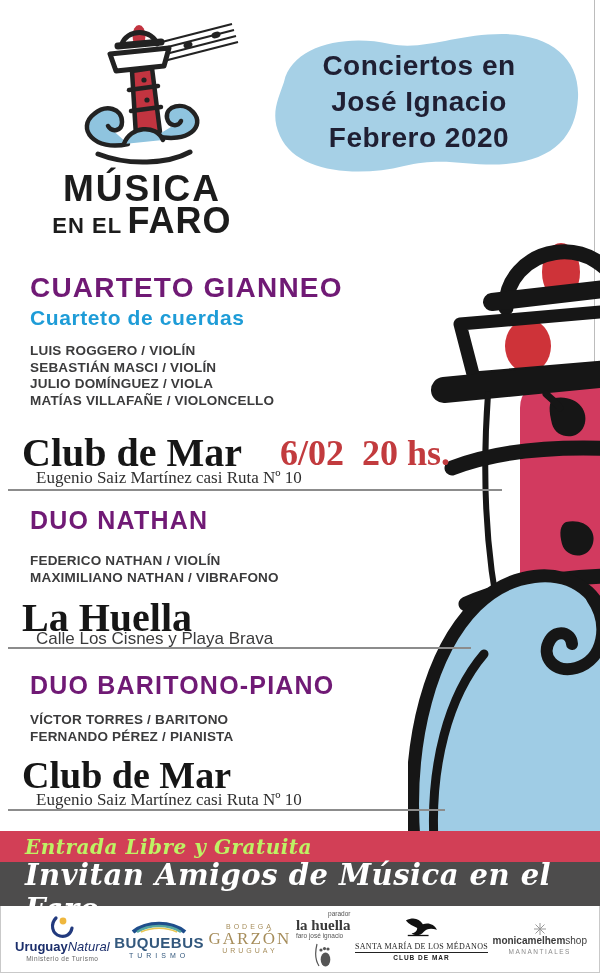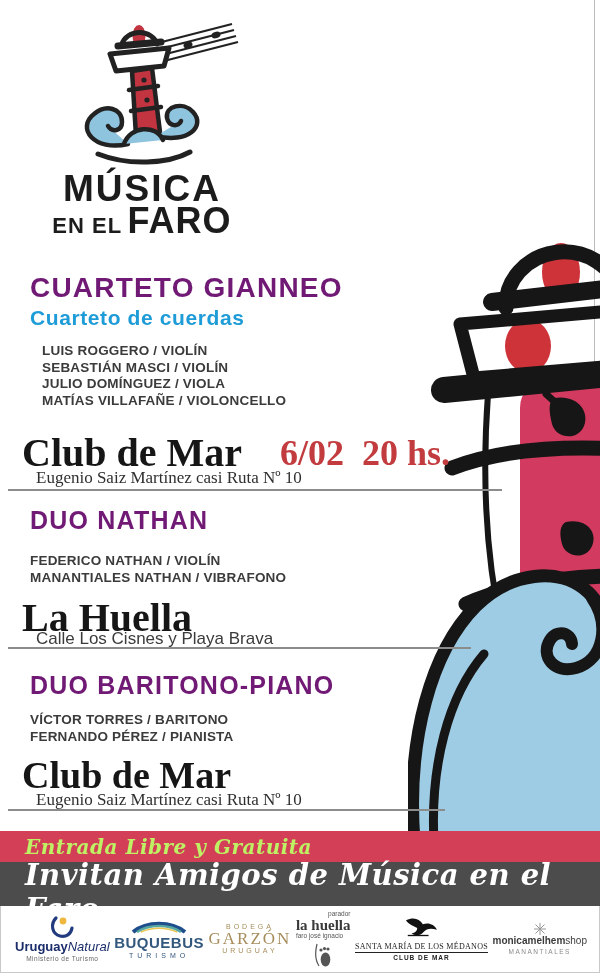--- a/index.html
+++ b/index.html
@@ -107,20 +107,32 @@
         <path d="M 62,140 C 92,152 132,150 154,138" stroke="#222" stroke-width="5" fill="none" stroke-linecap="round"></path>
       </g>
     </svg>
     <div class="logo-title">MÚSICA</div>
     <div class="logo-sub">
       <span class="small">EN EL</span>
       <span class="big">FARO</span>
     </div>
   </div>
 
+  <div class="blob">
+    <svg width="342" height="182" viewBox="0 0 342 182">
+      <path d="M 36,62 C 44,26 96,14 142,24 C 176,31 208,14 254,14 C 302,14 332,38 330,78
+               C 328,116 306,140 258,144 C 222,147 196,136 156,146 C 108,158 48,152 32,116
+               C 22,94 30,80 36,62 Z" fill="#a6d0e6"></path>
+    </svg>
+    <div class="blob-text">
+      <div>Conciertos en</div>
+      <div>José Ignacio</div>
+      <div>Febrero 2020</div>
+    </div>
+  </div>
 
   <div class="lh-illu">
     <svg width="192" height="616" viewBox="0 0 192 616">
 
       <path d="M 112,182 Q 112,156 148,156 L 252,156 L 252,616 L 112,616 Z" fill="#d23a5f"></path>
 
       <ellipse cx="153" cy="46" rx="19" ry="29" fill="#ce3339"></ellipse>
       <ellipse cx="120" cy="120" rx="23" ry="27" fill="#ce3339"></ellipse>
       <g stroke="#161616" fill="none" stroke-linecap="round">
         <path d="M 98,82 A 58,54 0 0 1 212,66" stroke-width="15"></path>
@@ -143,35 +155,35 @@
       <g>
         <path d="M 6,616 C -2,512 24,424 68,380 C 102,346 152,340 180,366 C 208,392 222,462 234,524 L 234,616 Z" fill="#9fcce5" stroke="#161616" stroke-width="13" stroke-linejoin="round"></path>
         <path d="M 184,372 C 202,398 196,434 168,442 C 146,448 132,430 142,414 C 149,403 163,406 164,418" fill="none" stroke="#161616" stroke-width="12" stroke-linecap="round"></path>
         <path d="M 26,616 C 22,540 40,470 76,428" stroke="#161616" stroke-width="9" fill="none" stroke-linecap="round"></path>
       </g>
     </svg>
   </div>
 
   <div class="group-heading h-lg" style="left:30px; top:272px;">CUARTETO GIANNEO</div>
   <div class="group-subtitle" style="left:30px; top:306px;">Cuarteto de cuerdas</div>
-  <div class="artists" style="left:42px; top:343px;">
+  <div class="artists" style="left:30px; top:343px;">
     <div>LUIS ROGGERO / VIOLÍN</div>
     <div>SEBASTIÁN MASCI / VIOLÍN</div>
     <div>JULIO DOMÍNGUEZ / VIOLA</div>
     <div>MATÍAS VILLAFAÑE / VIOLONCELLO</div>
   </div>
   <div class="venue" style="left:22px; top:429px;">Club de Mar</div>
   <div class="date" style="left:280px; top:432px;">6/02  20 hs.</div>
   <div class="addr-serif" style="left:36px; top:468px;">Eugenio Saiz Martínez casi Ruta Nº 10</div>
   <div class="rule" style="left:8px; top:489px; width:494px;"></div>
 
   <div class="group-heading h-md" style="left:30px; top:506px;">DUO NATHAN</div>
   <div class="artists" style="left:30px; top:553px;">
     <div>FEDERICO NATHAN / VIOLÍN</div>
-    <div>MANANTIALES NATHAN / VIBRAFONO</div>
+    <div>MAXIMILIANO NATHAN / VIBRAFONO</div>
   </div>
   <div class="venue" style="left:22px; top:594px;">La Huella</div>
   <div class="addr-sans" style="left:36px; top:629px;">Calle Los Cisnes y Playa Brava</div>
   <div class="rule" style="left:8px; top:647px; width:463px;"></div>
 
   <div class="group-heading h-md" style="left:30px; top:671px;">DUO BARITONO-PIANO</div>
   <div class="artists" style="left:30px; top:712px;">
     <div>VÍCTOR TORRES / BARITONO</div>
     <div>FERNANDO PÉREZ / PIANISTA</div>
   </div>

